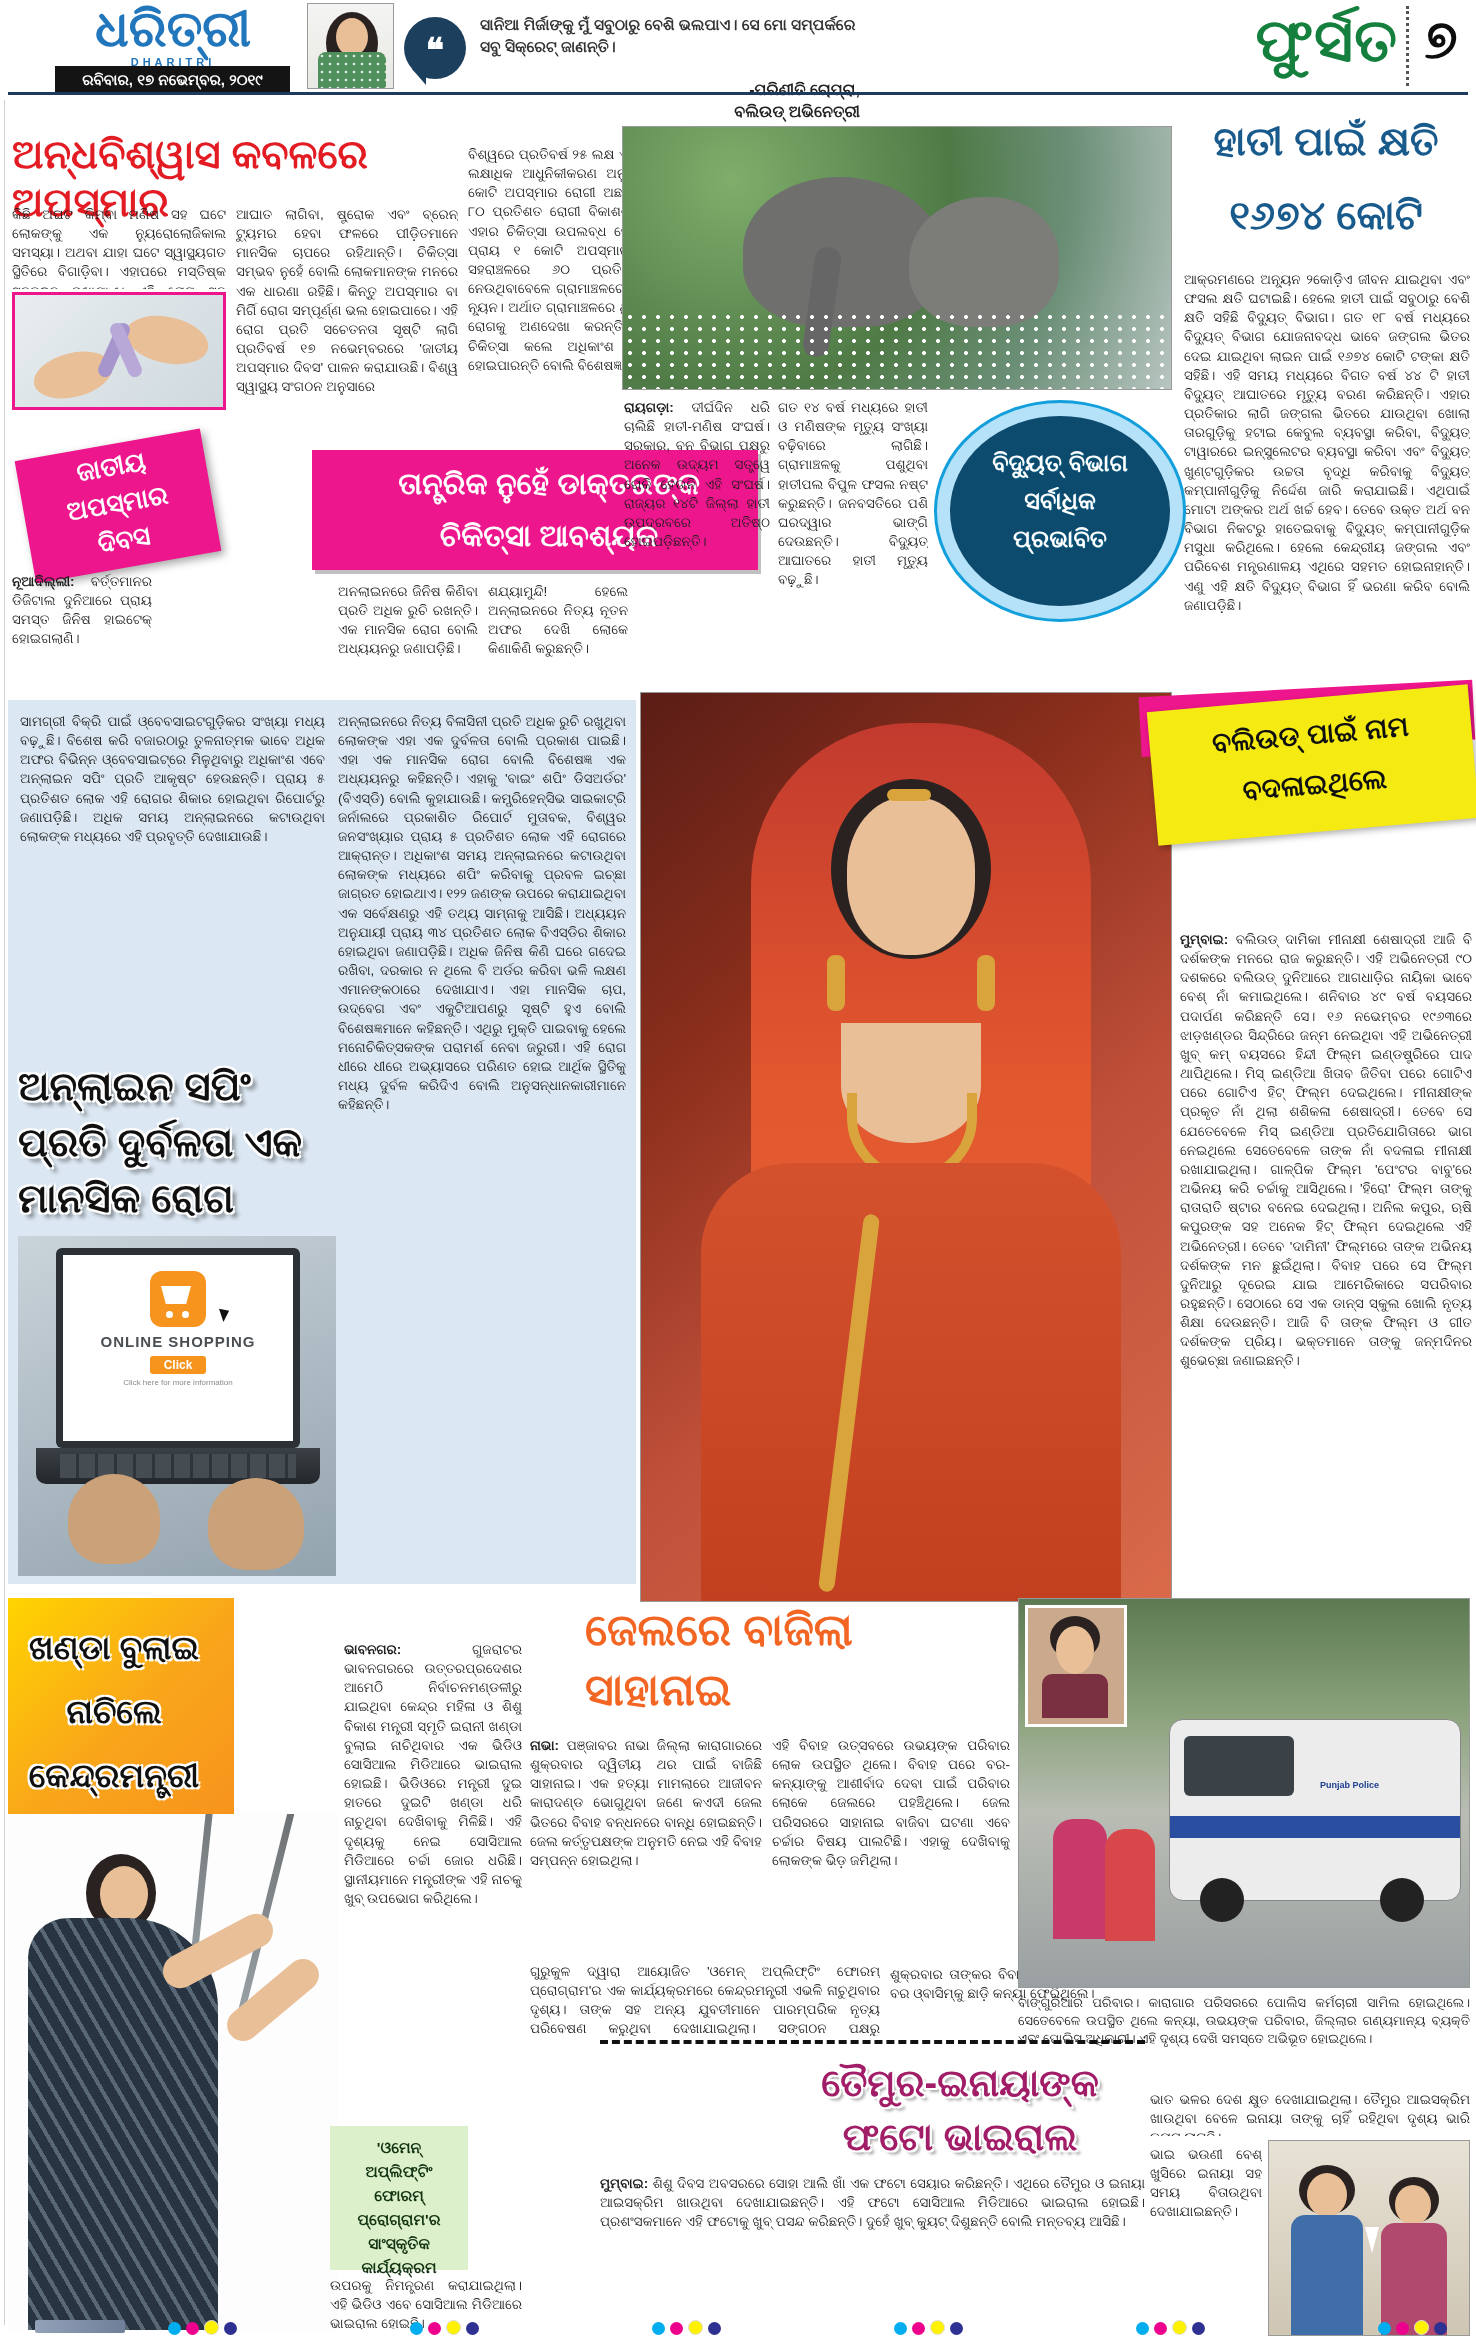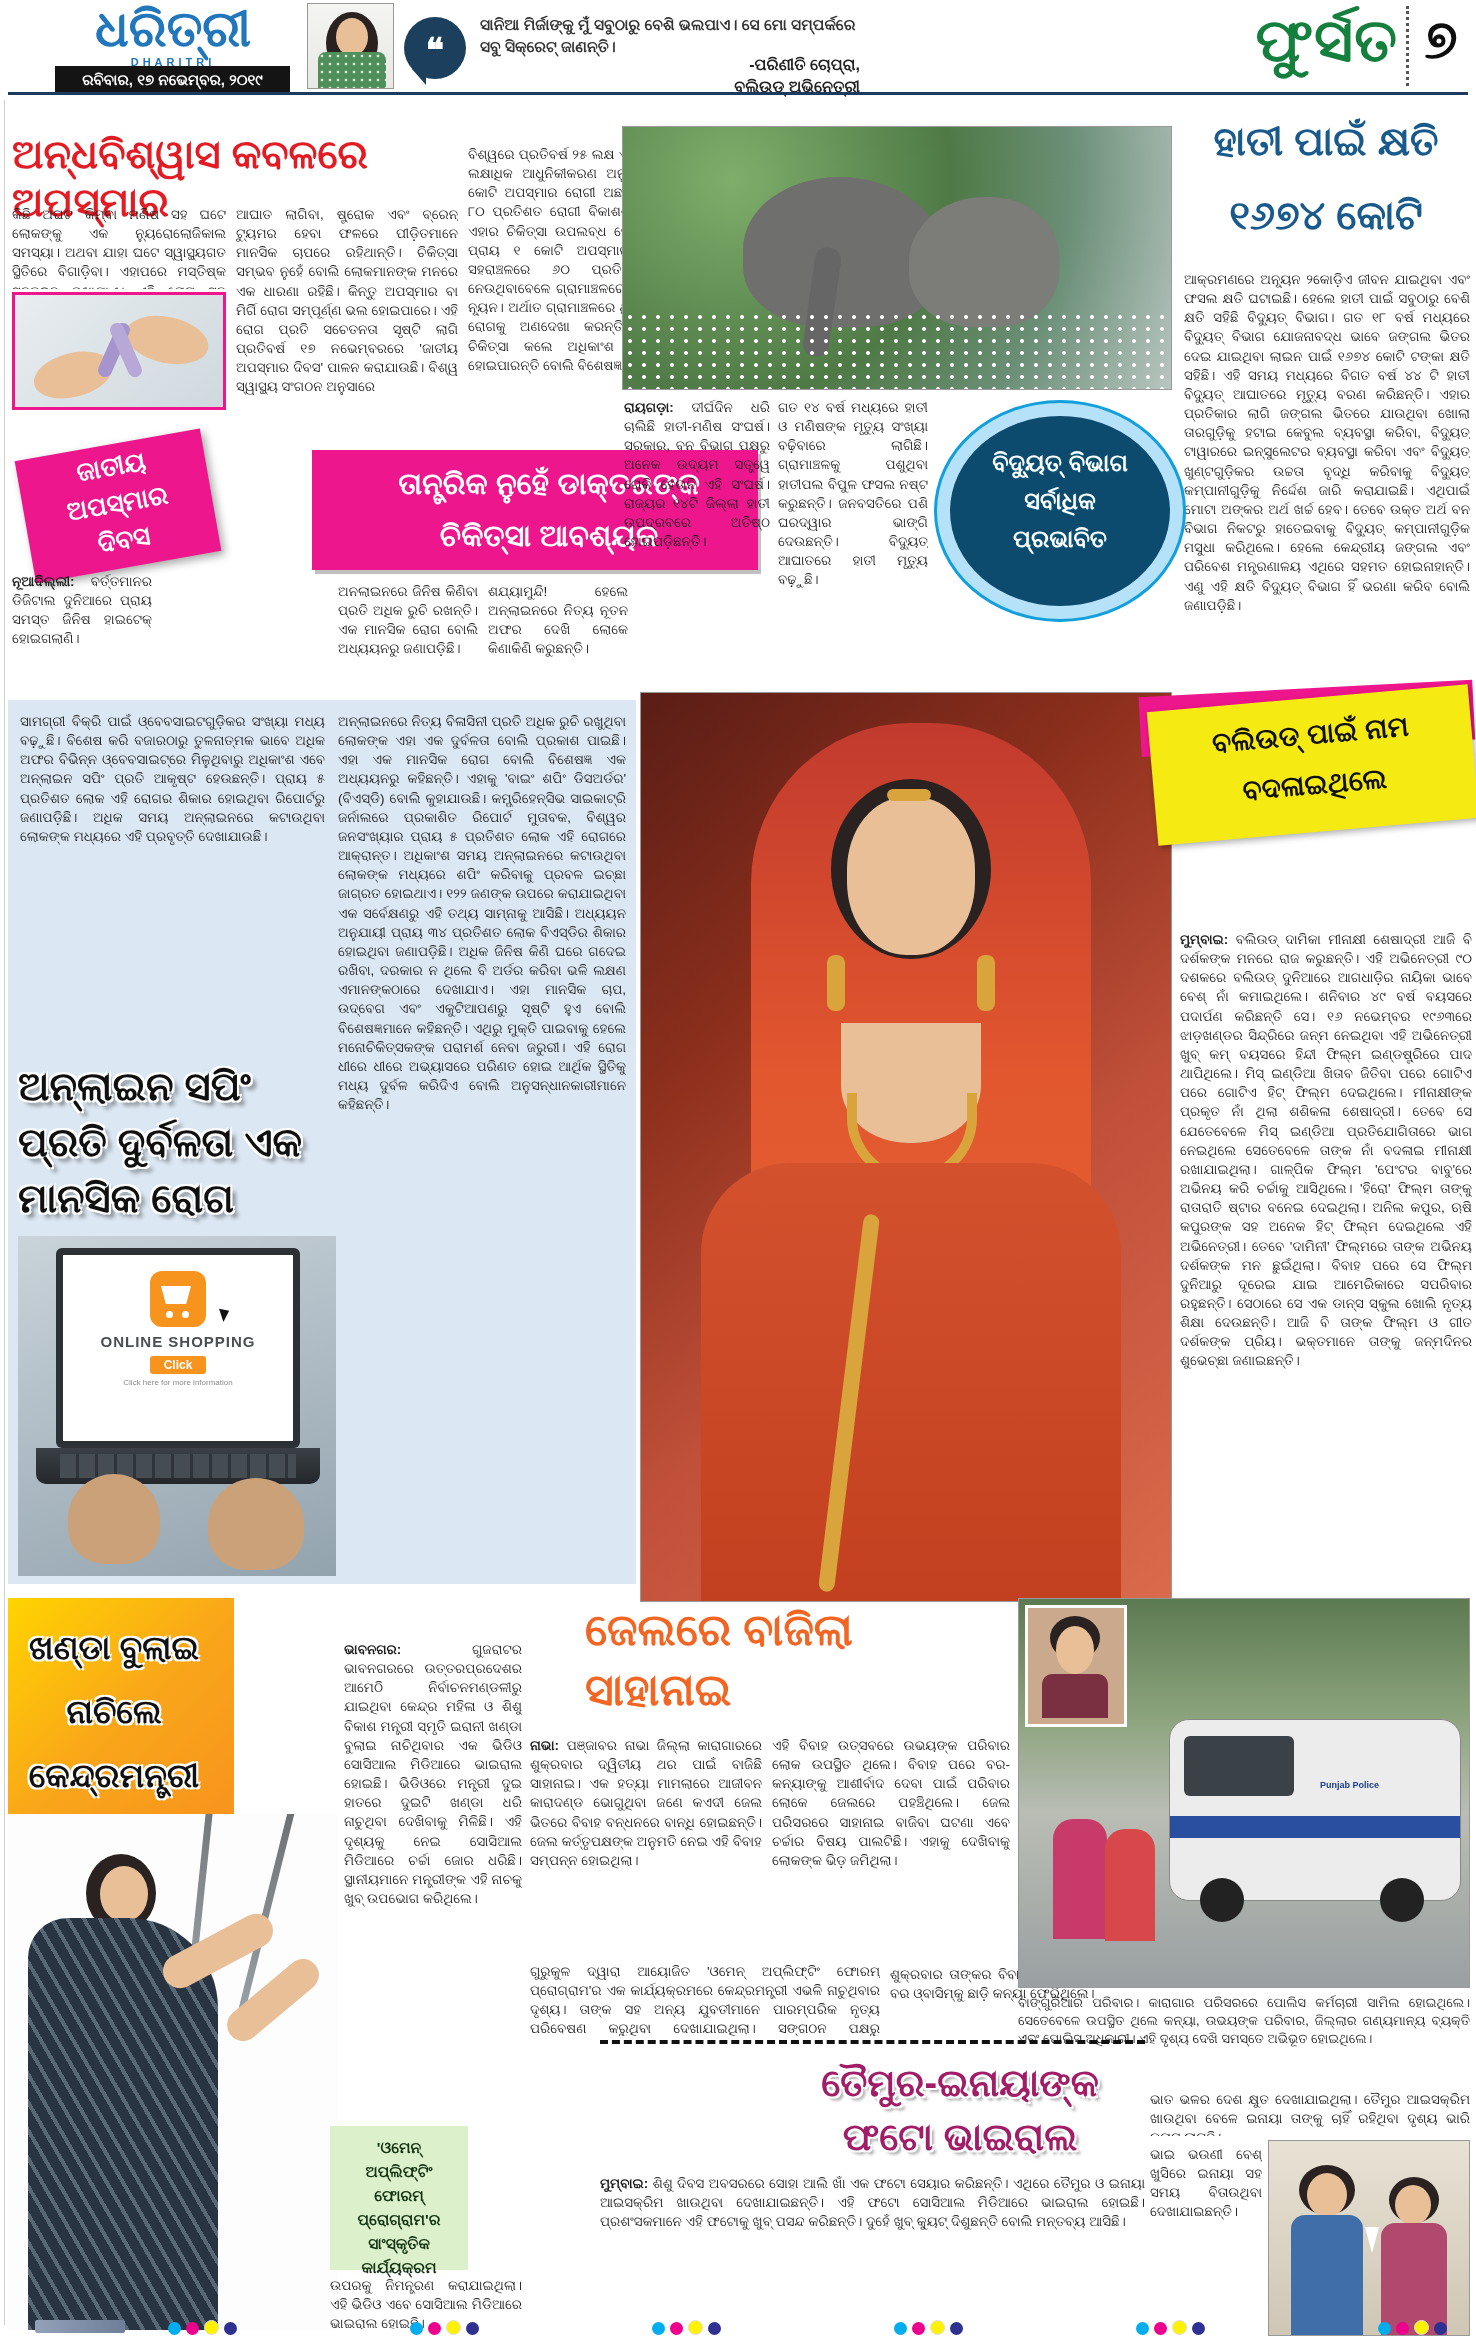--- a/index.html
+++ b/index.html
@@ -13,21 +13,21 @@
 
   
   .logo{font-size:50px;font-weight:bold;color:#2176bc;text-align:center;line-height:54px;}
   .logosub{font-size:11px;font-weight:bold;color:#2176bc;letter-spacing:4px;text-align:center;}
   .datebar{background:#141414;color:#fff;font-size:15px;font-weight:bold;text-align:center;line-height:27px;}
   .quoteicon{width:62px;height:62px;border-radius:50%;background:#1c3f5e;color:#fff;font-size:34px;
              text-align:center;line-height:66px;font-weight:bold;}
   .quoteicon:after{content:"";position:absolute;left:8px;bottom:-6px;width:0;height:0;
              border-left:14px solid transparent;border-top:16px solid #1c3f5e;}
   .quotetxt{font-size:15.5px;font-weight:bold;color:#333;line-height:1.4;}
-  .attr{font-size:16px;font-weight:bold;color:#222;text-align:right;line-height:1.35;}
+  .attr{font-size:16px;font-weight:bold;color:#222;text-align:right;line-height:1.35;margin-top:25px;}
   .section{font-size:60px;font-weight:900;color:#15803d;text-align:right;letter-spacing:1px;}
   .dotline{border-left:3px dotted #555;}
   .pagenum{font-size:54px;font-weight:900;text-align:center;color:#0d0d0d;}
   .mastrule{background:#1e3a5f;}
 
   
   .hl-red{font-size:40px;font-weight:bold;color:#e31b23;line-height:1.2;}
   .hl-blue{font-size:40px;font-weight:bold;color:#195a8c;text-align:center;line-height:74px;}
   .hl-outline{font-size:40px;font-weight:900;color:#101010;line-height:56px;
       text-shadow:-2px -2px 0 #fff,2px -2px 0 #fff,-2px 2px 0 #fff,2px 2px 0 #fff,5px 5px 4px rgba(0,0,0,.45);}
@@ -261,21 +261,21 @@
     <div>ସାହାନାଇ</div>
   </div>
   <div class="abs txt" style="left:530px;top:1736px;width:232px;height:222px;">
     <b>ନାଭା:</b>
     <span>ପଞ୍ଜାବର ନାଭା ଜିଲ୍ଲା କାରାଗାରରେ ଶୁକ୍ରବାର ଦ୍ୱିତୀୟ ଥର ପାଇଁ ବାଜିଛି ସାହାନାଇ। ଏକ ହତ୍ୟା ମାମଲାରେ ଆଜୀବନ କାରାଦଣ୍ଡ ଭୋଗୁଥିବା ଜଣେ କଏଦୀ ଜେଲ ଭିତରେ ବିବାହ ବନ୍ଧନରେ ବାନ୍ଧି ହୋଇଛନ୍ତି। ଜେଲ କର୍ତ୍ତୃପକ୍ଷଙ୍କ ଅନୁମତି ନେଇ ଏହି ବିବାହ ସମ୍ପନ୍ନ ହୋଇଥିଲା।</span>
   </div>
   <div class="abs txt" style="left:772px;top:1736px;width:238px;height:222px;">ଏହି ବିବାହ ଉତ୍ସବରେ ଉଭୟଙ୍କ ପରିବାର ଲୋକ ଉପସ୍ଥିତ ଥିଲେ। ବିବାହ ପରେ ବର-କନ୍ୟାଙ୍କୁ ଆଶୀର୍ବାଦ ଦେବା ପାଇଁ ପରିବାର ଲୋକେ ଜେଲରେ ପହଞ୍ଚିଥିଲେ। ଜେଲ ପରିସରରେ ସାହାନାଇ ବାଜିବା ଘଟଣା ଏବେ ଚର୍ଚ୍ଚାର ବିଷୟ ପାଲଟିଛି। ଏହାକୁ ଦେଖିବାକୁ ଲୋକଙ୍କ ଭିଡ଼ ଜମିଥିଲା।</div>
   <div class="abs txt" style="left:890px;top:1965px;width:255px;height:68px;">ଶୁକ୍ରବାର ତାଙ୍କର ବିବାହ ସମ୍ପନ୍ନ ହୋଇଥିଲା। ବର ଓ୍ବାସିମ୍‌କୁ ଛାଡ଼ି କନ୍ୟା ଫେରିଥିଲେ।</div>
 
   <div class="abs photo ph-border" style="left:1018px;top:1598px;width:452px;height:390px;background:linear-gradient(#5c7a52,#8ba37c 30%,#b9bdb4 55%,#9aa0a2);">
-    <div class="abs" style="left:150px;top:120px;width:290px;height:180px;background:#ececec;border-radius:20px;border:1px solid #888;">
+    <div class="abs" style="left:150px;top:120px;width:290px;height:180px;background:#ececec;border-radius:14px;border:1px solid #888;">
       <div class="abs" style="left:14px;top:16px;width:110px;height:60px;background:#3a4147;border-radius:6px;"></div>
       <div class="abs" style="left:0;top:96px;width:100%;height:22px;background:#2a4ea0;"></div>
       <div class="abs vantxt" style="left:150px;top:60px;">Punjab Police</div>
       <div class="abs" style="left:30px;bottom:-22px;width:44px;height:44px;background:#222;border-radius:50%;"></div>
       <div class="abs" style="left:210px;bottom:-22px;width:44px;height:44px;background:#222;border-radius:50%;"></div>
     </div>
     <div class="abs" style="left:34px;top:220px;width:54px;height:120px;background:#c83a6a;border-radius:20px 20px 0 0;"></div>
     <div class="abs" style="left:86px;top:230px;width:50px;height:112px;background:#d8484a;border-radius:20px 20px 0 0;"></div>
     <div class="abs photo" style="left:6px;top:6px;width:96px;height:116px;background:#caa98c;border:3px solid #fff;">
       <div class="abs hairc" style="left:22px;top:8px;width:50px;height:44px;"></div>

